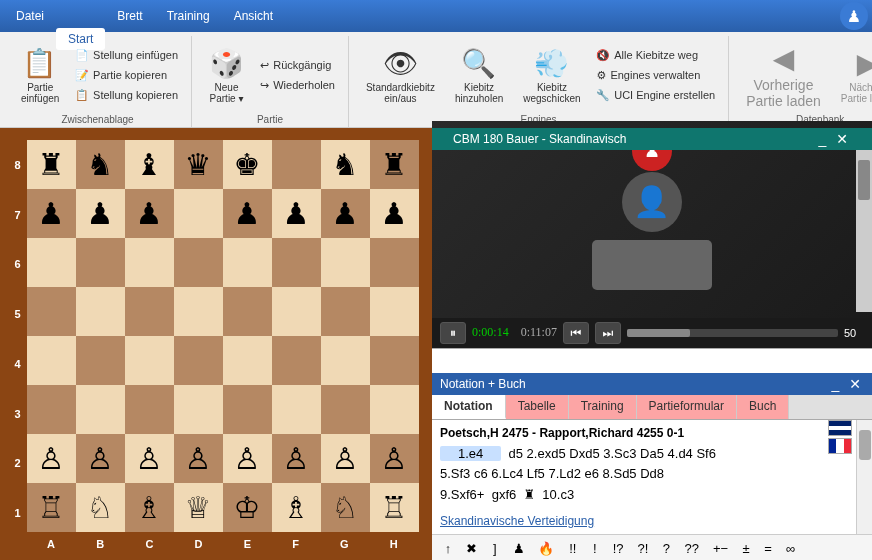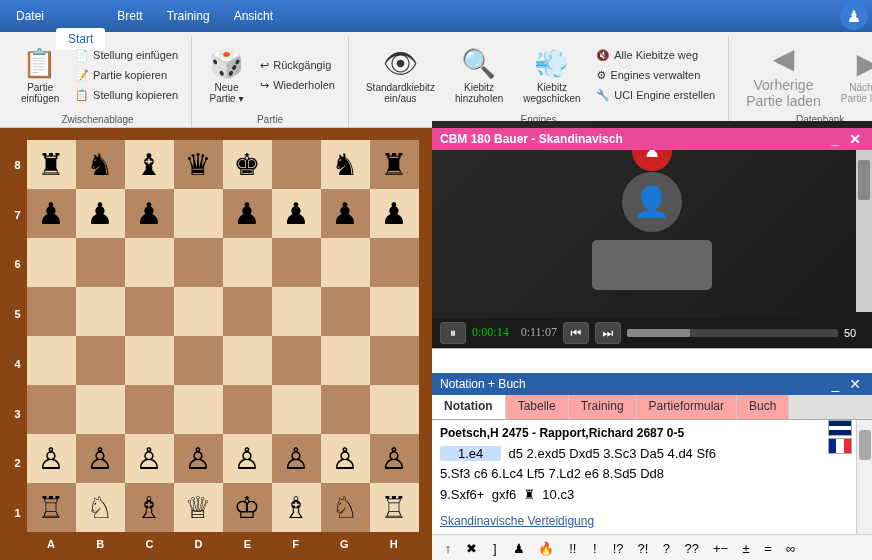--- a/index.html
+++ b/index.html
@@ -166,29 +166,28 @@
       position: relative;
       display: flex;
       align-items: center;
       justify-content: center;
     }
     .video-title-bar {
       position: absolute;
       top: 0;
       left: 0;
       right: 0;
-      background: #ec4899;
+      background: #0f766e;
       color: white;
       font-size: 12px;
-      padding: 3px 8px;
+      padding: 3px 21px;
       display: flex;
       align-items: center;
       justify-content: space-between;
       z-index: 10;
-      font-weight: bold;
     }
     .video-controls-bar {
       position: absolute;
       bottom: 0;
       left: 0;
       right: 0;
       background: #1a1a1a;
       padding: 4px 8px;
       display: flex;
       align-items: center;
@@ -723,21 +722,21 @@
 
       <div class="notation-tabs">
         <div class="tab-btn active">Notation</div>
         <div class="tab-btn">Tabelle</div>
         <div class="tab-btn">Training</div>
         <div class="tab-btn">Partieformular</div>
         <div class="tab-btn">Buch</div>
       </div>
 
       <div class="notation-content">
-        <div class="game-header">Poetsch,H 2475  -  Rapport,Richard 2687  0-5</div>
+        <div class="game-header">Poetsch,H 2475  -  Rapport,Richard 4255  0-1</div>
         <div class="moves-text">
           <span class="move-highlight">1.e4</span>&nbsp;
           <span>d5&nbsp;2.exd5&nbsp;Dxd5&nbsp;3.Sc3&nbsp;Da5&nbsp;4.d4&nbsp;Sf6</span><br>
           <span>5.Sf3&nbsp;c6&nbsp;6.Lc4&nbsp;Lf5&nbsp;7.Ld2&nbsp;e6&nbsp;8.Sd5&nbsp;Dd8</span><br>
           <span>9.Sxf6+&nbsp;&nbsp;gxf6&nbsp;&nbsp;♜&nbsp;&nbsp;10.c3</span>
         </div>
         <div class="opening-label">Skandinavische Verteidigung</div>
 
         <div class="flags-col">
           <div class="flag-icon flag-uk"></div>

